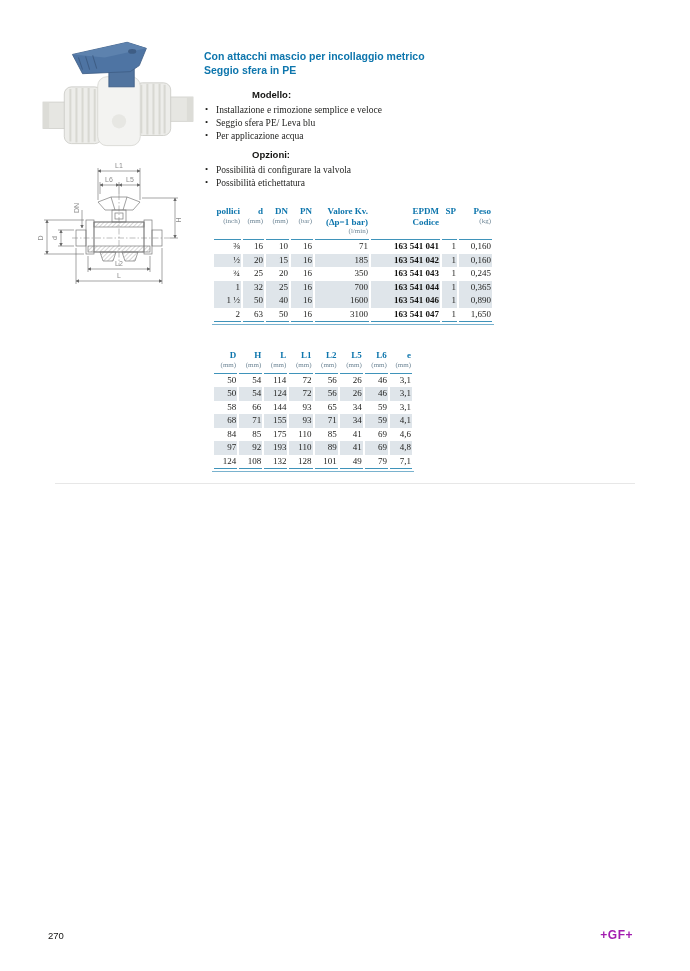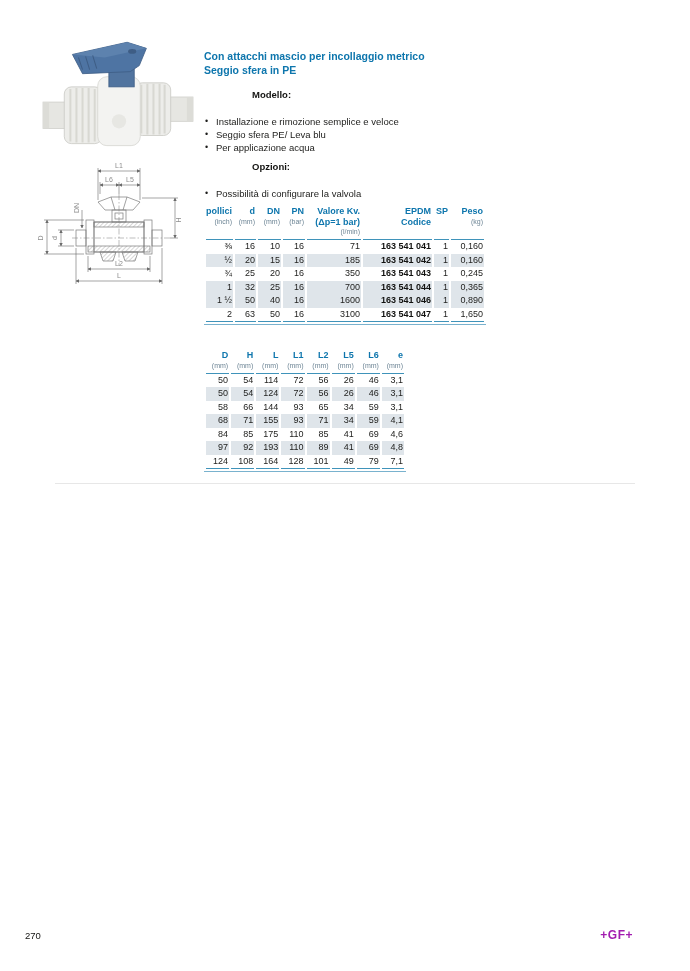--- a/index.html
+++ b/index.html
@@ -14,30 +14,30 @@
   .photo { position:absolute; left:42px; top:40px; width:152px; height:114px; }
 
   
   .drawing { position:absolute; left:36px; top:158px; width:158px; height:132px; }
   .dim-label { fill:#8d8d8d; font-size:7px; font-family:"Liberation Sans", sans-serif; }
 
   
   .text-block { position:absolute; left:204px; top:50px; width:300px; }
   .title-line { color:#0e76ad; font-weight:bold; font-size:10.5px; line-height:13.5px; }
   .sect-heading { font-weight:bold; font-size:9.5px; margin-top:12px; line-height:12px; color:#141412;padding-left:48px; }
-  ul.bullets { list-style:none; margin-top:15px; }
+  ul.bullets { list-style:none; margin-top:3px;font-family:Liberation Serif, serif; }
   ul.bullets li {
     font-size:9.5px; line-height:12.8px; padding-left:12px; position:relative; color:#1d1d1b;
   }
   ul.bullets li::before {
     content:"•"; position:absolute; left:1px; top:-1px; font-size:9px; color:#1d1d1b;
   }
 
   
-  .tblwrap { position:absolute; left:204px; }
+  .tblwrap { position:absolute; left:212px;font-family:Liberation Serif, serif; }
   .tblwrap.t1 { top:206px; width:282px; }
   .tblwrap.t2 { top:350px; width:202px; }
   table { border-collapse:separate; border-spacing:2px 0; table-layout:fixed; width:100%; }
   th {
     vertical-align:top; text-align:right; padding:0 1px 3px 0;
     border-bottom:1px solid #3f93ba; font-weight:normal;
   }
   .h-label { color:#0e76ad; font-weight:bold; font-size:9px; line-height:10.5px; white-space:nowrap; }
   .h-unit  { color:#6e8696; font-size:7px; line-height:9px; white-space:nowrap; }
   td {
@@ -52,21 +52,21 @@
   
   .t1 col:nth-child(1){width:27px;} .t1 col:nth-child(2){width:21px;}
   .t1 col:nth-child(3){width:23px;} .t1 col:nth-child(4){width:22px;}
   .t1 col:nth-child(5){width:54px;} .t1 col:nth-child(6){width:69px;}
   .t1 col:nth-child(7){width:15px;} .t1 col:nth-child(8){width:33px;}
   
   .t2 col{width:23px;} .t2 col:nth-child(8){width:22px;}
 
   
   .divider { position:absolute; left:55px; top:483px; width:580px; border-top:1px solid #e7e7e7; }
-  .page-number { position:absolute; left:25px; top:930px; font-size:9.5px; color:#141412; }
+  .page-number { position:absolute; left:48px; top:930px; font-size:9.5px; color:#141412; }
   .brand-logo {
     position:absolute; right:57px; top:928px; font-size:12px; font-weight:bold;
     color:#a21caf; letter-spacing:0.5px;
   }
 </style>
 </head>
 <body>
 
 <div class="page">
 
@@ -179,20 +179,21 @@
     <div class="sect-heading">Modello:</div>
     <ul class="bullets">
         <li>Installazione e rimozione semplice e veloce</li>
         <li>Seggio sfera PE/ Leva blu</li>
         <li>Per applicazione acqua</li>
       </ul>
 
     <div class="sect-heading" style="margin-top:7px">Opzioni:</div>
     <ul class="bullets">
         <li>Possibilità di configurare la valvola</li>
+        <li>Possibilità etichettatura</li>
       </ul>
   </div>
 
   <div class="tblwrap t1">
     <table>
       <colgroup>
           <col>
           <col>
           <col>
           <col>
@@ -408,21 +409,21 @@
             <td>193</td>
             <td>110</td>
             <td>89</td>
             <td>41</td>
             <td>69</td>
             <td>4,8</td>
           </tr>
           <tr>
             <td>124</td>
             <td>108</td>
-            <td>164</td>
+            <td>132</td>
             <td>128</td>
             <td>101</td>
             <td>49</td>
             <td>79</td>
             <td>7,1</td>
           </tr>
         </tbody>
     </table>
     <div class="end-line"></div>
   </div>

